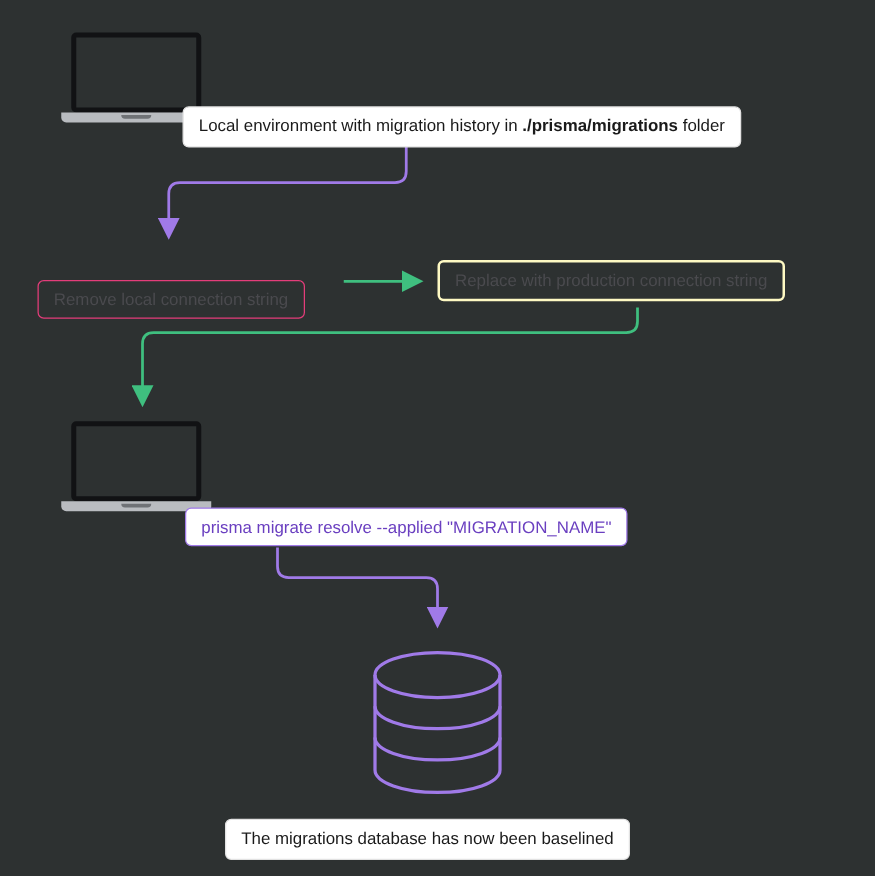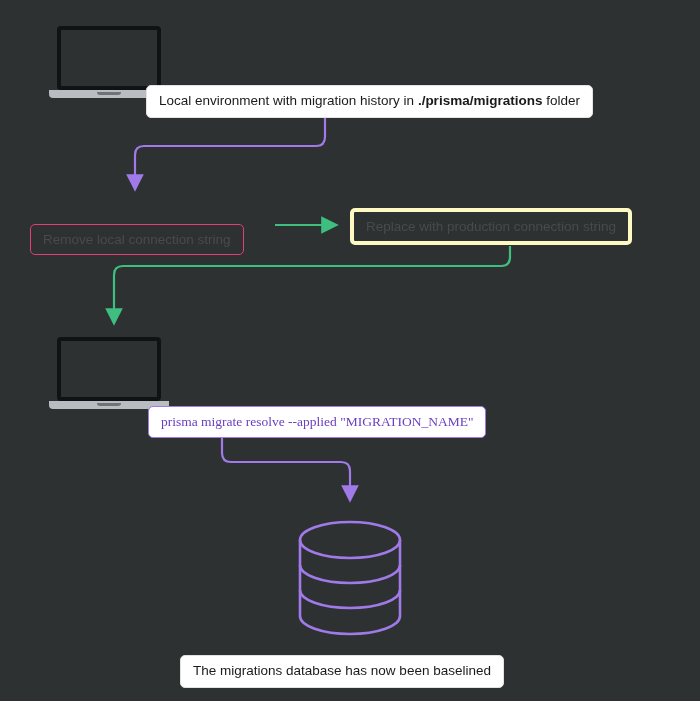--- a/index.html
+++ b/index.html
@@ -43,39 +43,39 @@
     border-color: #e2e2e2;
   }
   .label-box b {
     font-weight: bold;
   }
   .code-box {
     background: #ffffff;
     border: 1px solid #a07ae8;
     border-radius: 5px;
     padding: 7px 12px;
-    font-family: Liberation Serif, serif;
+    font-family: Liberation Sans, sans-serif;
     font-size: 13.5px;
     color: #6a3fc0;
     white-space: nowrap;
   }
   .ghost-box {
     border-radius: 5px;
     padding: 7px 12px;
     font-size: 13.5px;
     white-space: nowrap;
     background: transparent;
   }
   .ghost-pink {
     border: 1px solid #e33d7a;
     color: #4a4a4e;
     margin-top: 16px;
   }
   .ghost-green {
-    border: 4px solid #fef9c3;
+    border: 2px solid #fef9c3;
     color: #4a4a4e;
   }
   .laptop {
     position: absolute;
   }
   .laptop .screen {
     position: absolute;
     left: 8px;
     top: 0;
     width: 104px;

